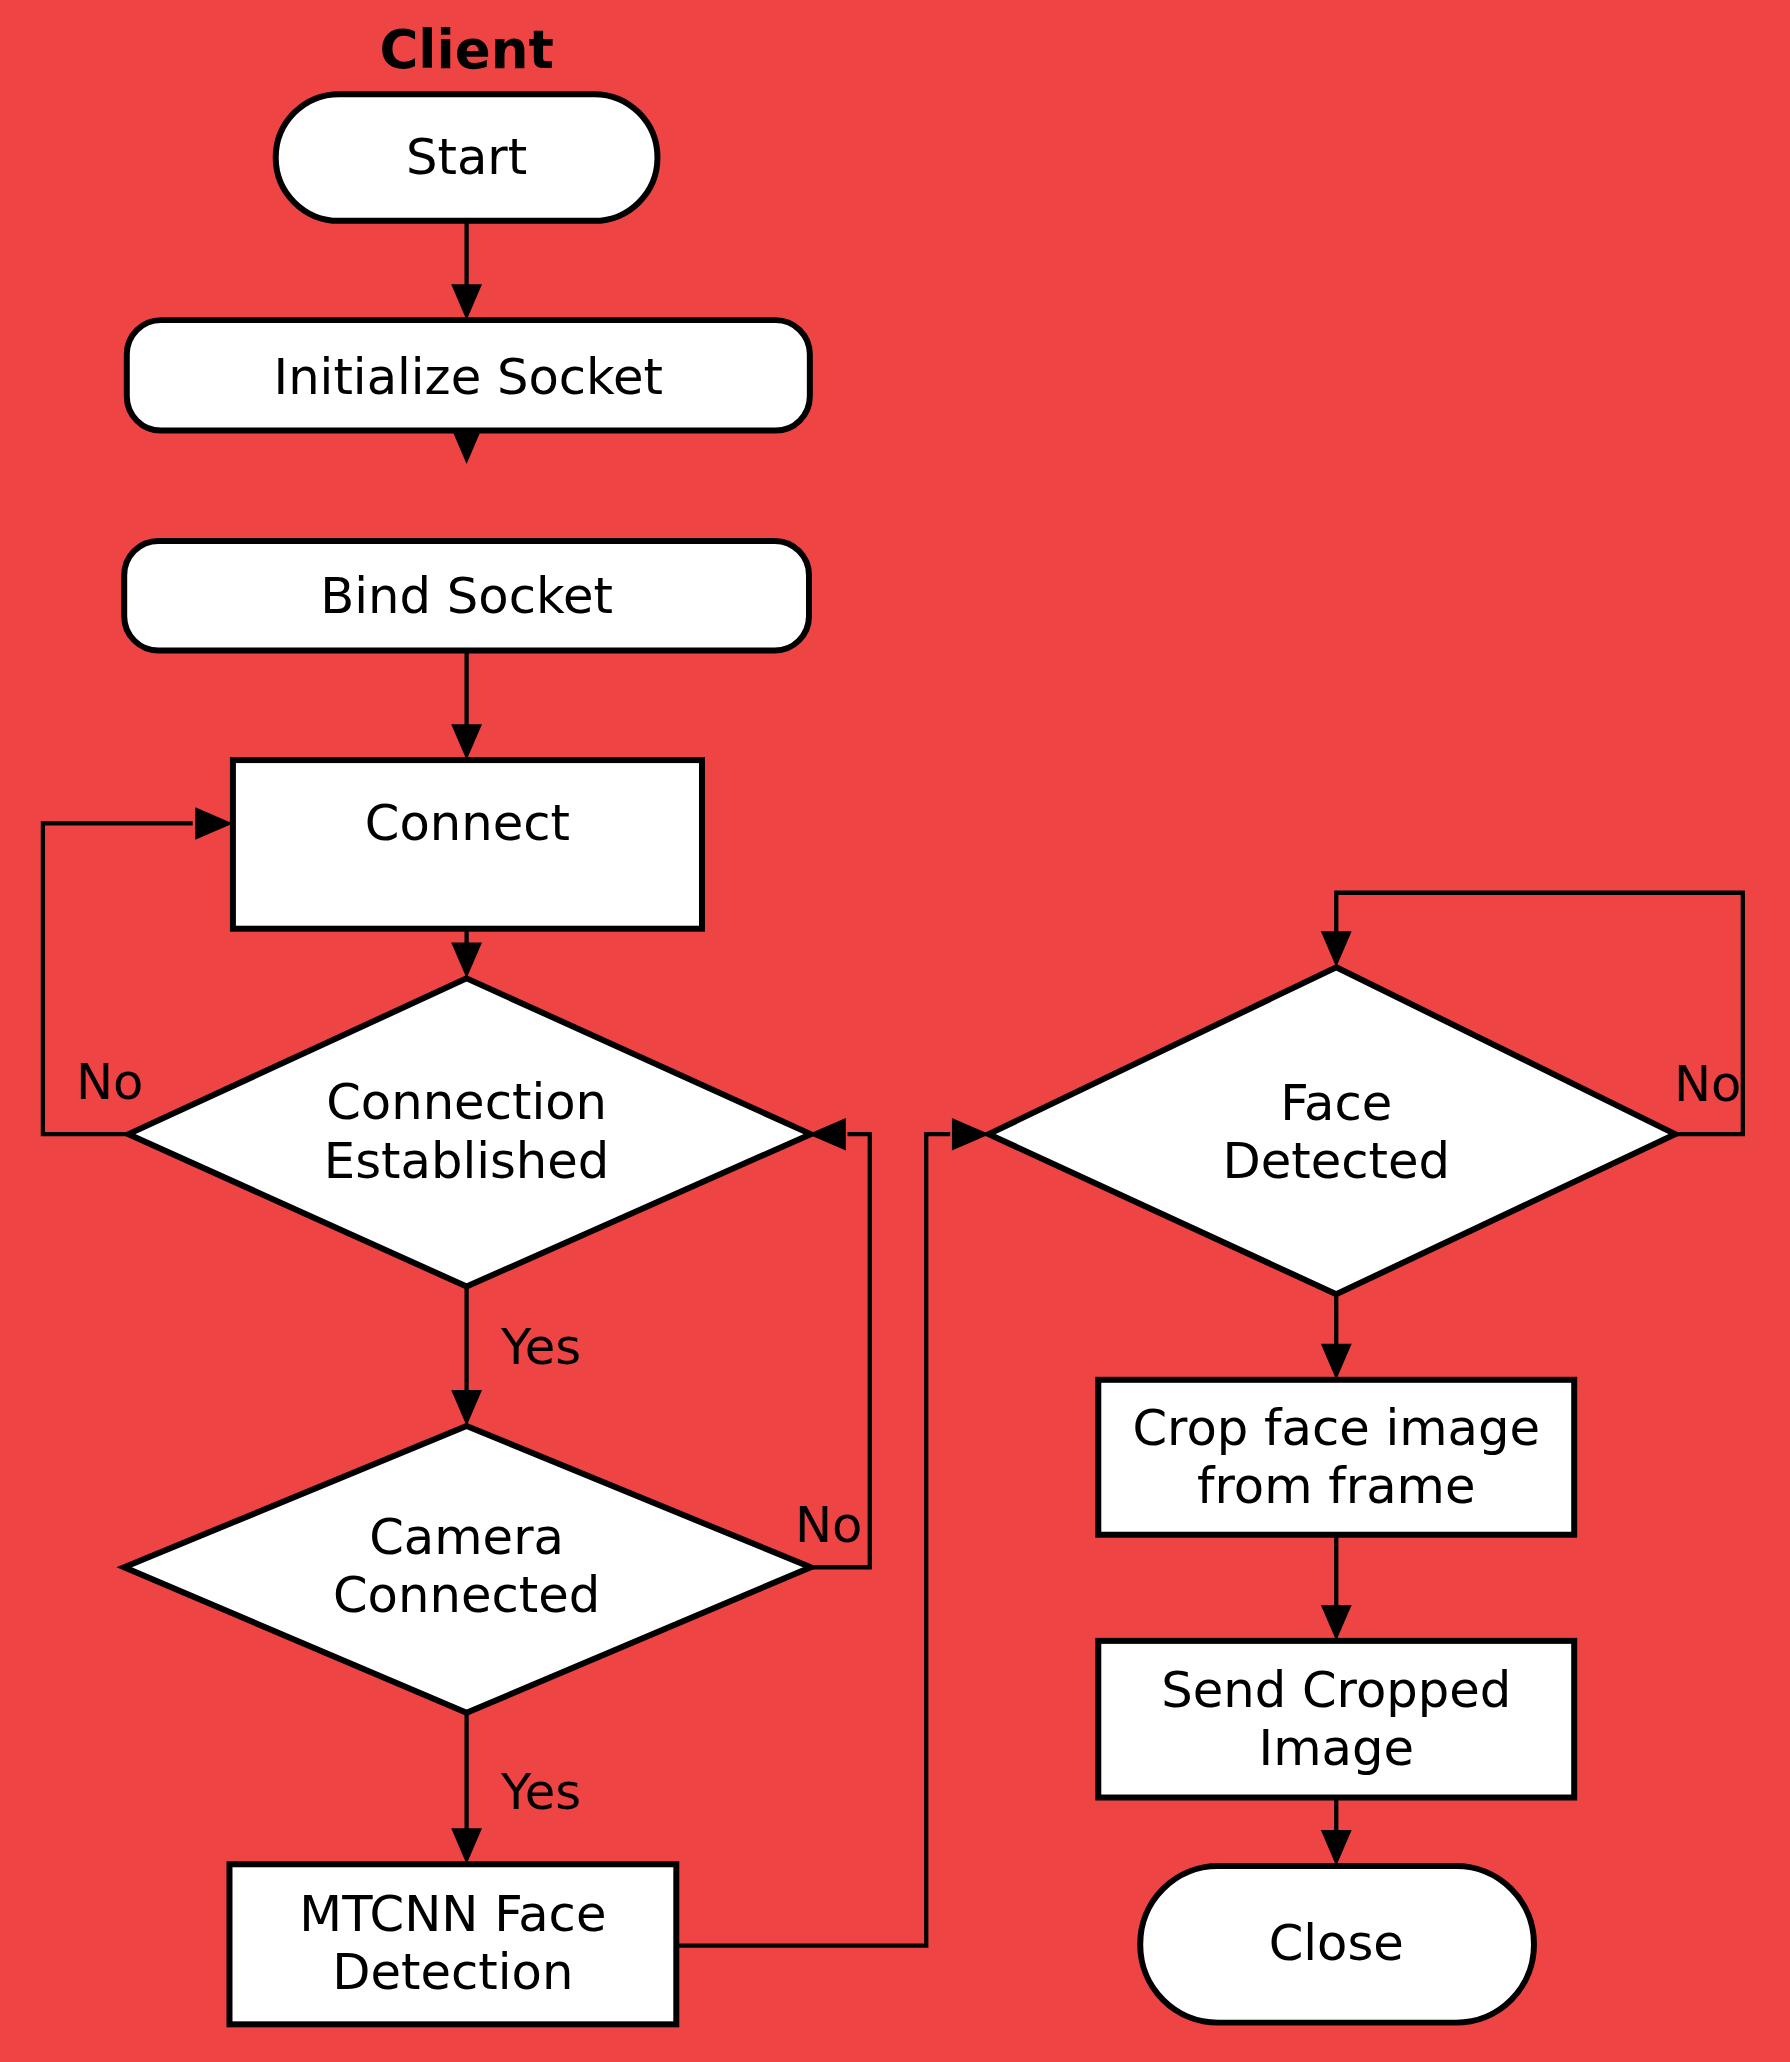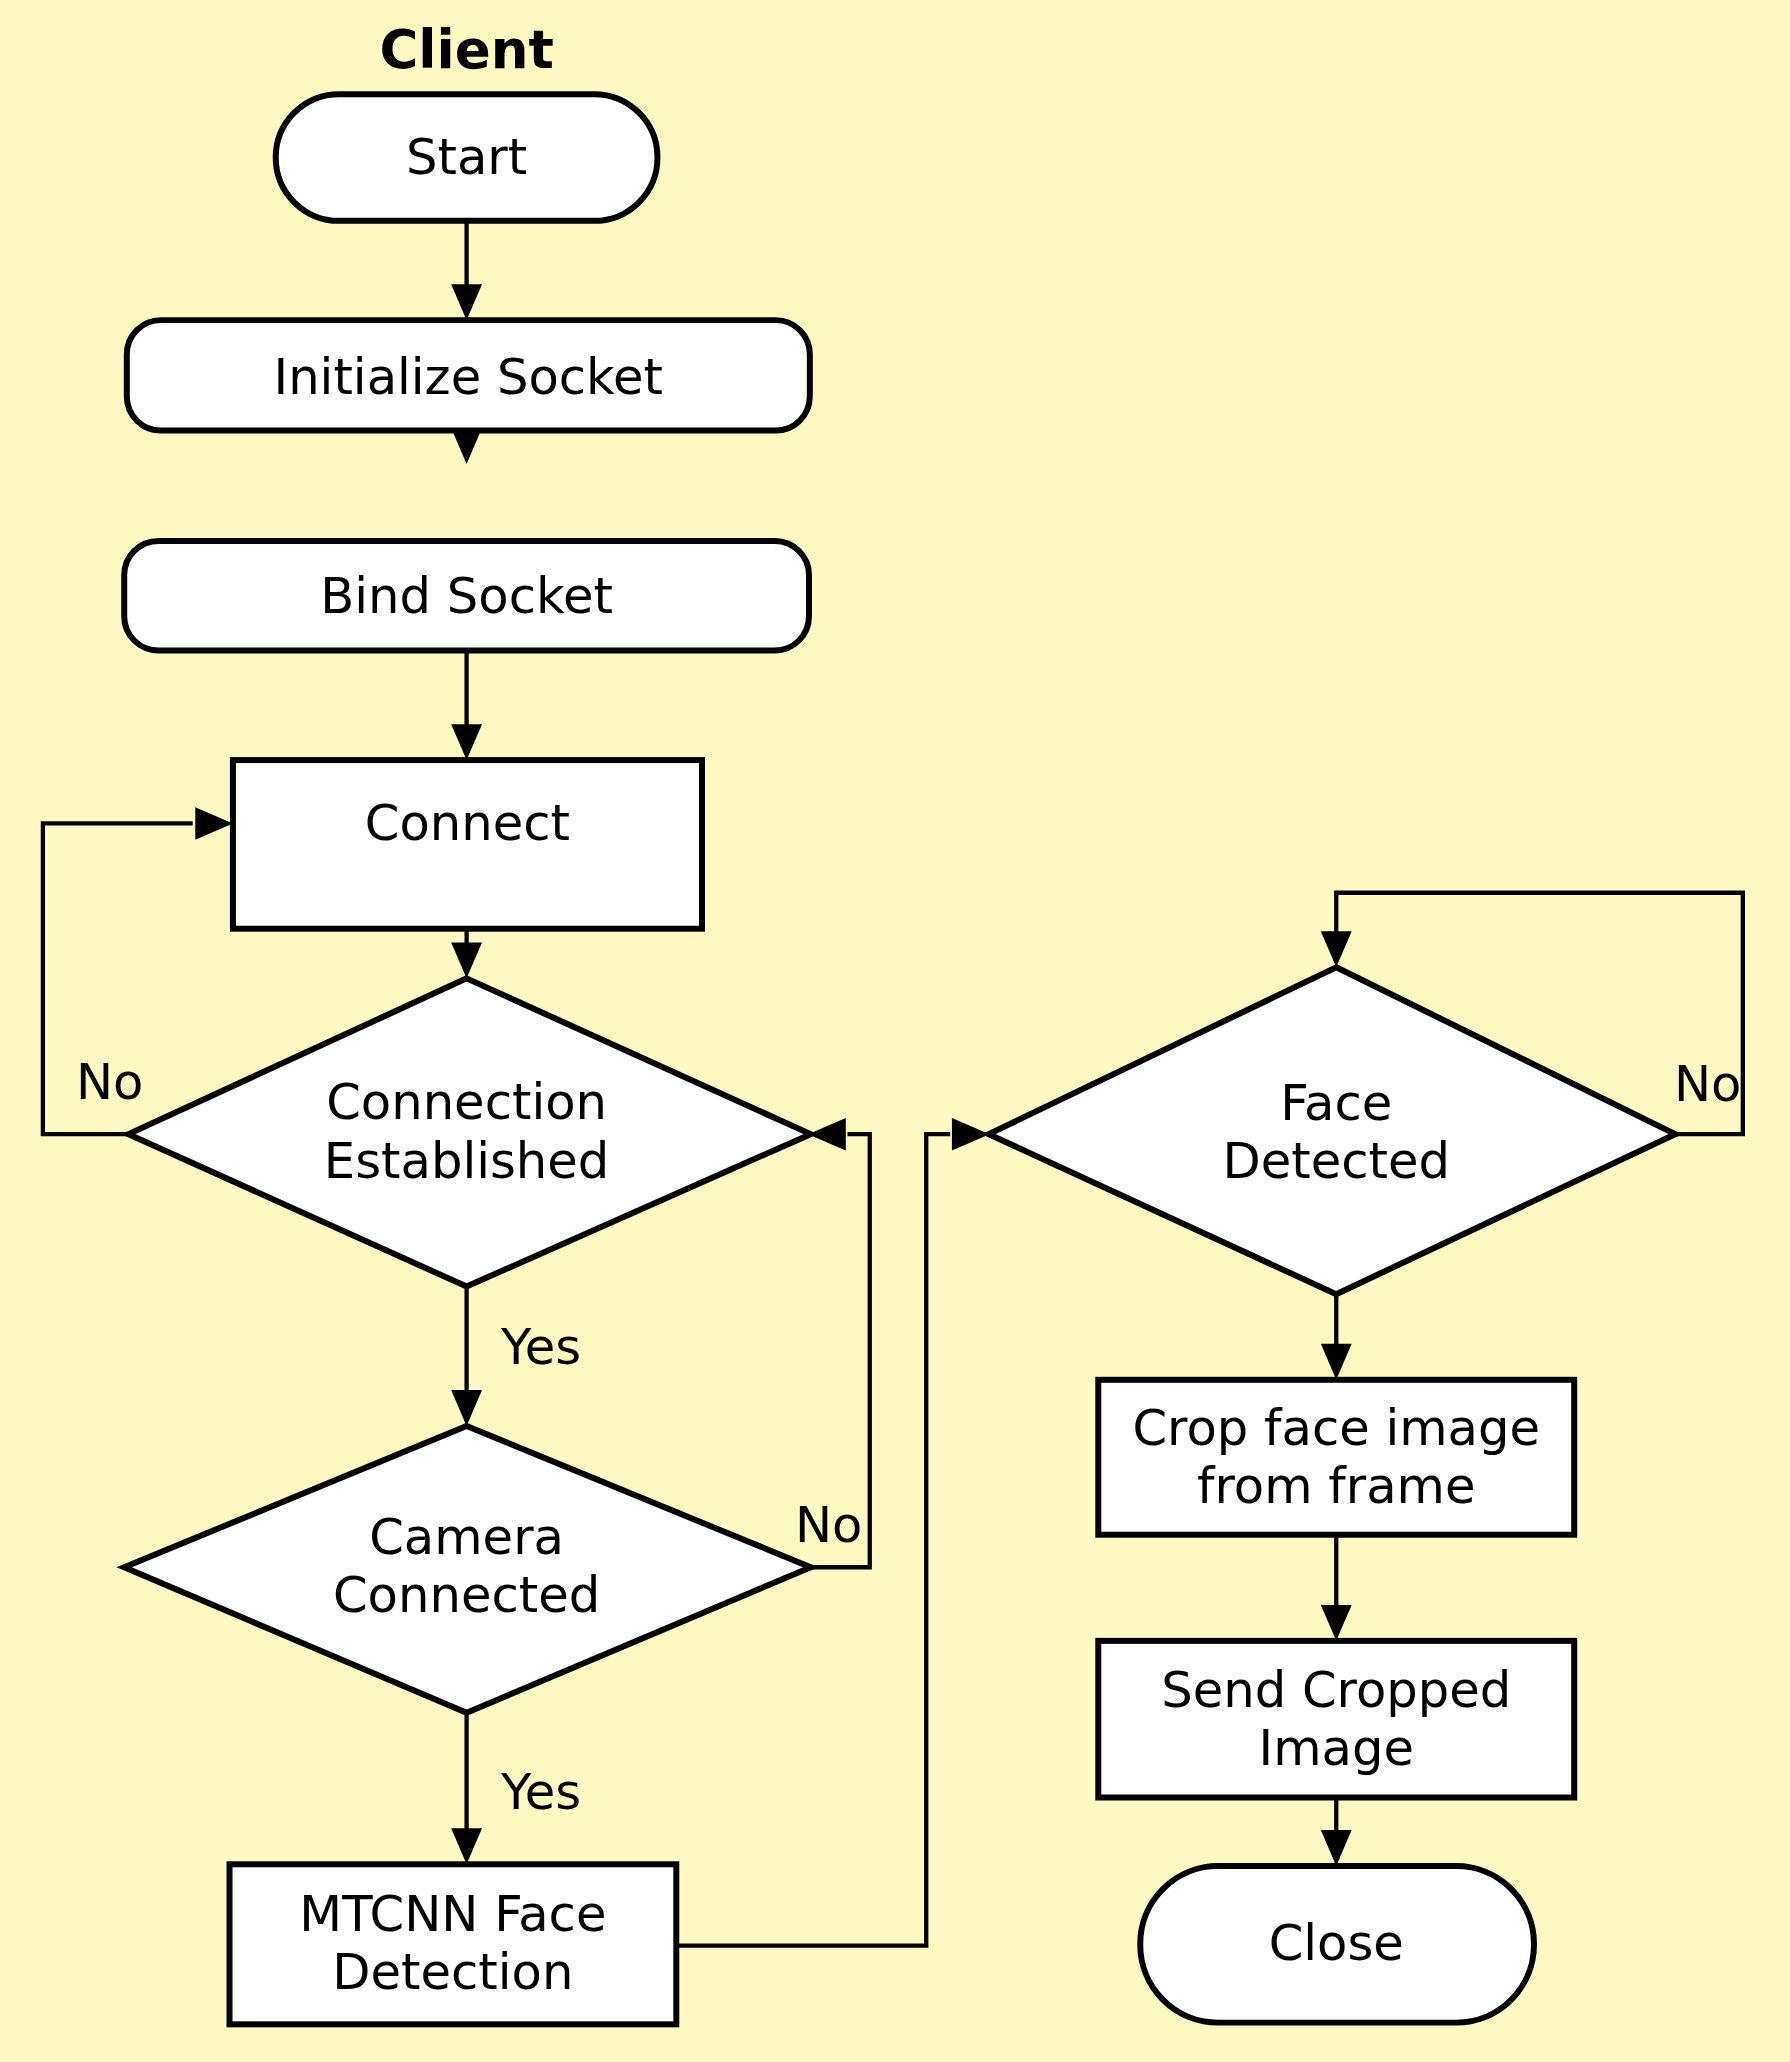--- a/index.html
+++ b/index.html
@@ -10,21 +10,21 @@
   body {
     width: 1790px;
     height: 2062px;
     font-family: "DejaVu Sans", sans-serif;
     overflow: hidden;
   }
   #flow-root {
     position: relative;
     width: 1790px;
     height: 2062px;
-    background: #fef9c3;
+    background: #ef4444;
   }
   svg.diagram {
     display: block;
     width: 1790px;
     height: 2062px;
   }
   .shape-stroke {
     fill: #ffffff;
     stroke: #000000;
     stroke-width: 7;

